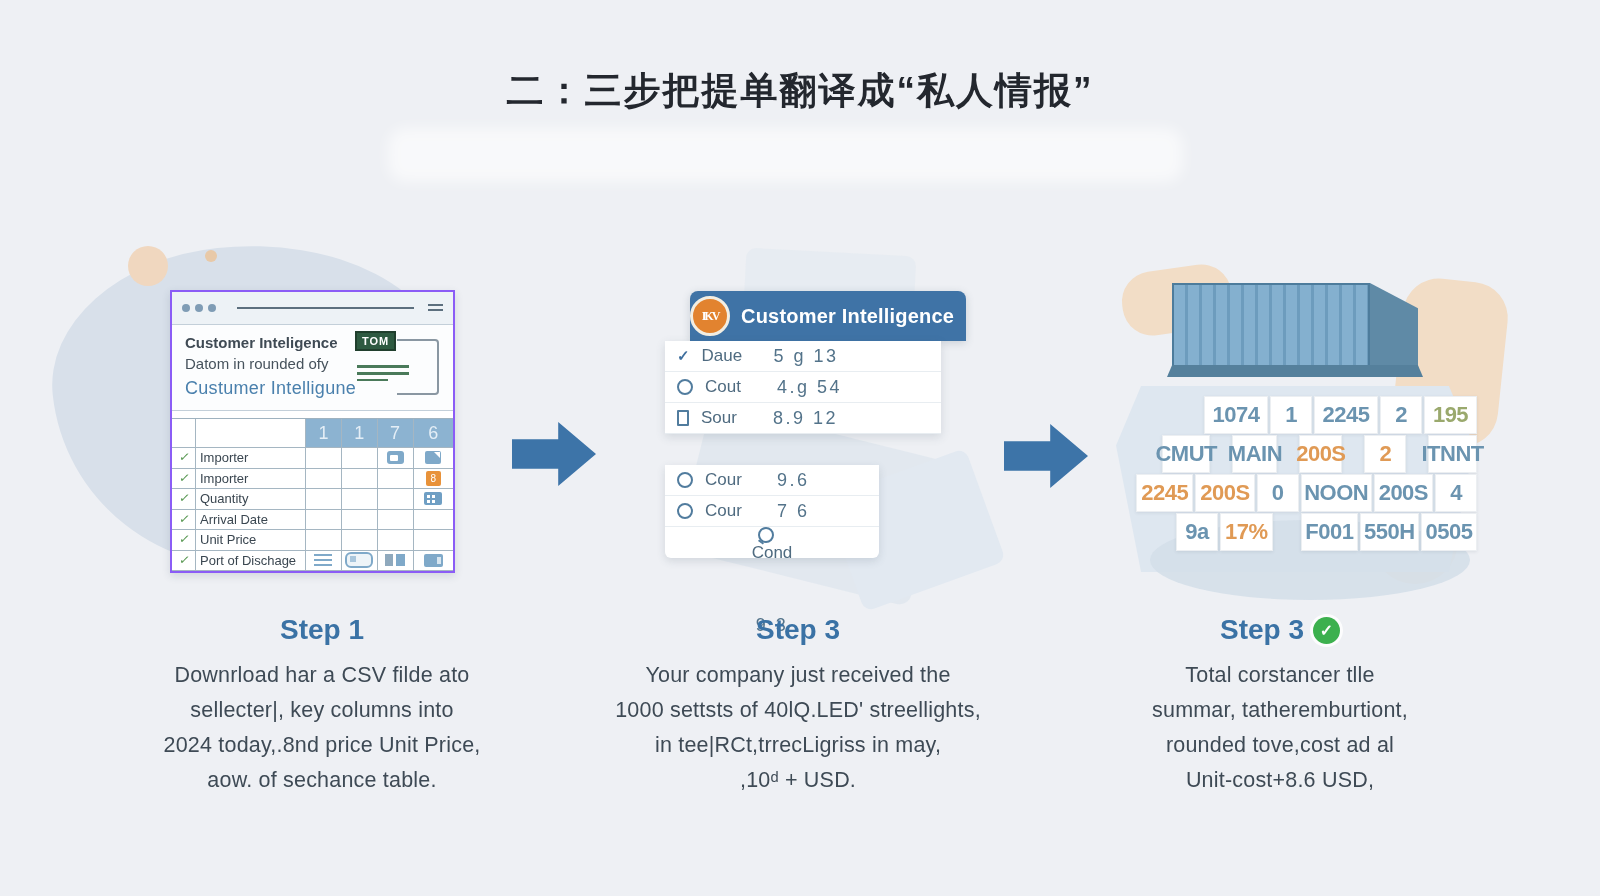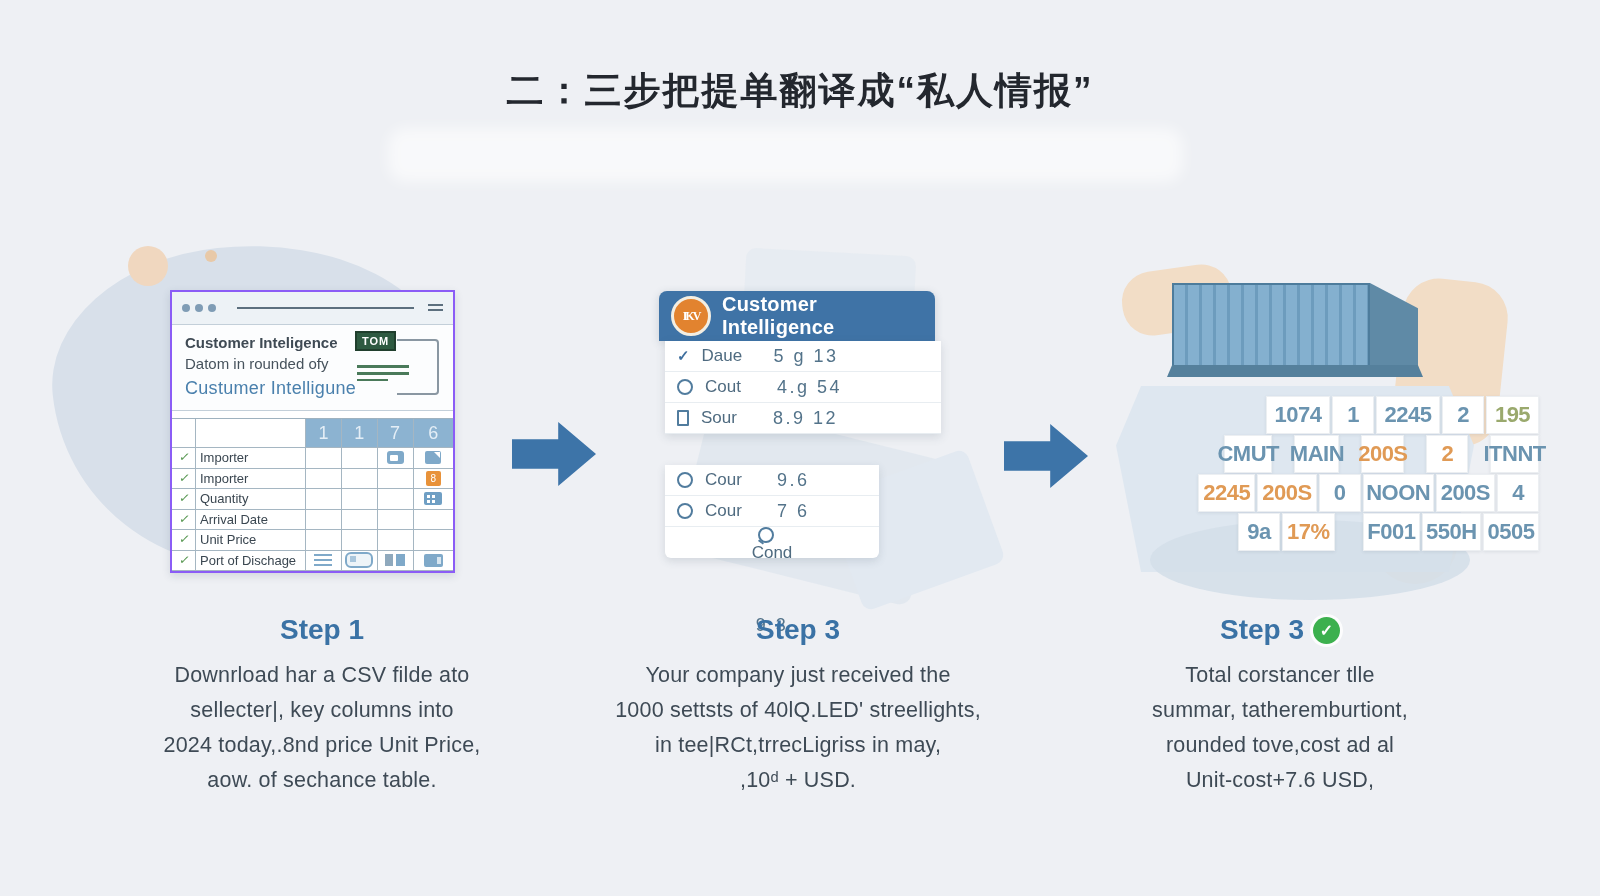--- a/index.html
+++ b/index.html
@@ -99,23 +99,23 @@
   .ci.calc-blue{width:18px;height:13px;background:#6f9fc4;border-radius:2px;}
   .ci.calc-blue::after{content:"";position:absolute;left:3px;top:3px;width:3px;height:3px;background:#fff;box-shadow:5px 0 #fff,0 5px #fff,5px 5px #fff;}
   .ci.lines-blue{width:18px;height:12px;background:repeating-linear-gradient(180deg,#7fa9c9 0 2px,transparent 2px 5px);}
   .ci.pill-blue{width:24px;height:12px;border:2px solid #7fa9c9;border-radius:6px;background:#eef4f8;}
   .ci.pill-blue::after{content:"";position:absolute;left:3px;top:2px;width:6px;height:6px;background:#a9c6dc;}
   .ci.bars-blue{width:20px;height:12px;background:linear-gradient(90deg,#8fa9bd 0 8px,transparent 8px 11px,#7fa9c9 11px 20px);}
   .ci.truck-blue{width:19px;height:13px;background:#7fa9c9;border-radius:2px;}
   .ci.truck-blue::after{content:"";position:absolute;right:2px;top:3px;width:4px;height:7px;background:#d8e6f0;}
   
   .intel-header{
-    position:absolute;z-index:4;left:659px;top:291px;width:276px;height:50px;
+    position:absolute;z-index:4;left:690px;top:291px;width:276px;height:50px;
     background:#3f73a6;border-radius:8px 8px 0 0;display:flex;align-items:center;
-    padding-left:12px;box-sizing:border-box;box-shadow:0 2px 8px rgba(60,80,100,.2);
+    box-sizing:border-box;box-shadow:0 2px 8px rgba(60,80,100,.2);
   }
   .intel-logo{
     width:34px;height:34px;border-radius:50%;background:#e2832f;
     border:3px solid #f3eee2;display:flex;align-items:center;justify-content:center;
     color:#fff;font-family:"Liberation Serif",serif;font-size:12px;font-weight:bold;
     letter-spacing:-2px;flex:0 0 auto;
   }
   .intel-title{color:#fff;font-size:20px;font-weight:bold;margin-left:11px;letter-spacing:.2px;}
   .intel-body{
     position:absolute;z-index:4;left:665px;top:341px;width:276px;background:#fff;
@@ -144,21 +144,21 @@
   }
   .cont-side{
     position:absolute;left:198px;top:6px;width:48px;height:84px;background:#5f8aa6;
     clip-path:polygon(0 0,100% 30%,100% 100%,0 100%);
   }
   .cont-base{
     position:absolute;left:-5px;top:88px;width:256px;height:12px;background:#55809c;
     clip-path:polygon(2% 0,98% 0,100% 100%,0 100%);
   }
   
-  .tiles{position:absolute;z-index:4;left:1196px;top:396px;width:345px;text-align:right;}
+  .tiles{position:absolute;z-index:4;left:1134px;top:396px;width:345px;text-align:right;}
   .tile-row{display:flex;margin-bottom:1px;}
   .tile-row.r0{margin-left:70px;}
   .tile-row.r1{margin-left:28px;gap:20px;}
   .tile-row.r2{margin-left:2px;}
   .tile-row.r3{margin-left:42px;}
   .tile{
     background:#fff;border:1px solid #eceff2;box-shadow:0 1px 3px rgba(70,90,110,.12);
     height:38px;display:flex;align-items:center;justify-content:center;
     padding:0 9px;margin-right:2px;font-size:22px;font-weight:bold;letter-spacing:-.5px;
     box-sizing:border-box;min-width:42px;
@@ -381,13 +381,13 @@
 sellecter|, key columns into
 2024 today,.8nd price Unit Price,
 aow. of sechance table.</div>
 <div class="step-desc" style="left:588px;top:658px;">Your company just received the
 1000 settsts of 40lQ.LED' streellights,
 in tee|RCt,trrecLigriss in may,
 ,10ᵈ + USD.</div>
 <div class="step-desc" style="left:1070px;top:658px;">Total corstancer tlle
 summar, tatheremburtiont,
 rounded tove,cost ad al
-Unit-cost+7.6 USD,</div>
+Unit-cost+8.6 USD,</div>
 
 </body></html>

